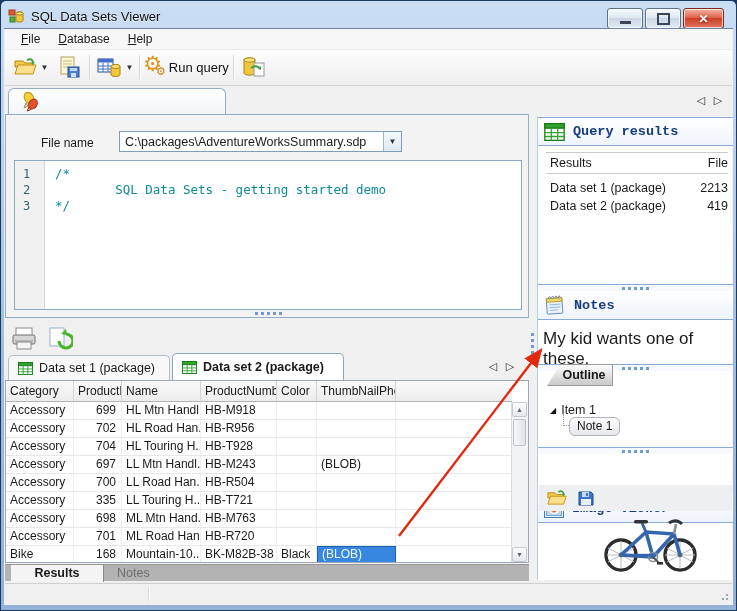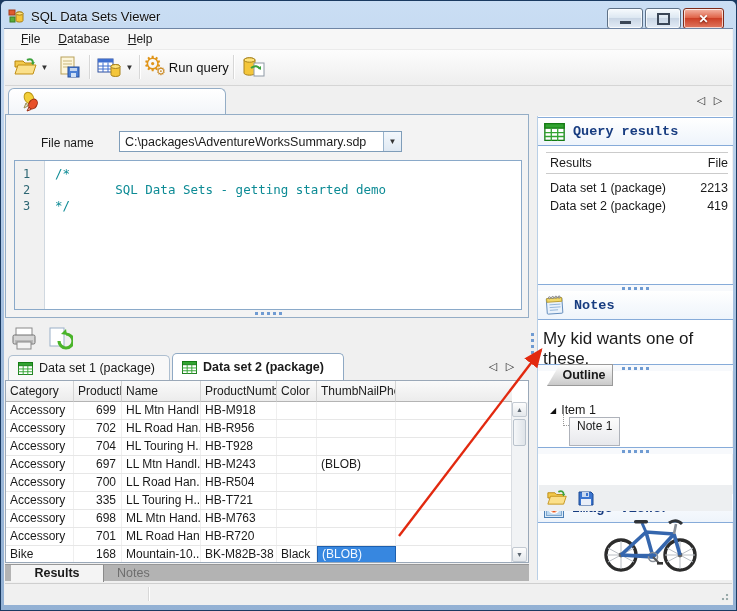--- a/index.html
+++ b/index.html
@@ -84,21 +84,21 @@
   .sec-title{font-weight:bold;font-size:13.5px;color:#173c80;font-family:Liberation Mono, monospace;}
   .rsplit{position:absolute;left:0;width:195px;height:7px;background:#f7f9fc;border-top:1px solid #86abd9;box-sizing:border-box;display:flex;align-items:center;justify-content:center;}
   .qr-thead{position:absolute;left:8px;top:36px;width:182px;height:22px;border-top:1px solid #cbcbcb;border-bottom:1px solid #cbcbcb;box-sizing:border-box;display:flex;align-items:center;}
   .qr-row{position:absolute;left:8px;width:182px;height:18px;display:flex;align-items:center;}
   .qr-name{flex:1;padding-left:4px;font-size:12.5px;white-space:nowrap;}
   .qr-count{width:42px;text-align:right;font-size:12.5px;}
   .notes-text{position:absolute;left:5px;font-size:17px;}
   .outline-tab{position:absolute;left:9px;width:66px;height:22px;background:linear-gradient(#fdfdfd,#c9c9c9);border:1px solid #9a9a9a;box-sizing:border-box;clip-path:polygon(13px 0,100% 0,100% 100%,0 100%);font-weight:bold;font-size:12.5px;text-align:center;line-height:21px;padding-left:8px;}
   .tree-item{position:absolute;font-size:12.5px;display:flex;align-items:center;gap:5px;}
   .tree-tri{font-size:8px;color:#111;}
-  .note-box{border:1px solid #aeb2ba;border-radius:0;background:linear-gradient(#fcfcfc,#e7e8ec);padding:1px 7px 12px;font-size:12px;}
+  .note-box{border:1px solid #aeb2ba;border-radius:6px;background:linear-gradient(#fcfcfc,#e7e8ec);padding:1px 7px 2px;font-size:12px;}
   .tree-conn{position:absolute;width:9px;height:11px;border-left:1px dotted #999;border-bottom:1px dotted #999;}
   .iv-toolbar{position:absolute;left:1px;width:193px;height:26px;background:#edeff1;display:flex;align-items:center;gap:10px;padding-left:8px;box-sizing:border-box;}
   .arrow-overlay{position:absolute;inset:0;pointer-events:none;z-index:60;}
   .ico{display:inline-flex;align-items:center;justify-content:center;}
 </style>
 </head>
 <body>
 
 <div class="screen">
   <div class="frame"></div>

